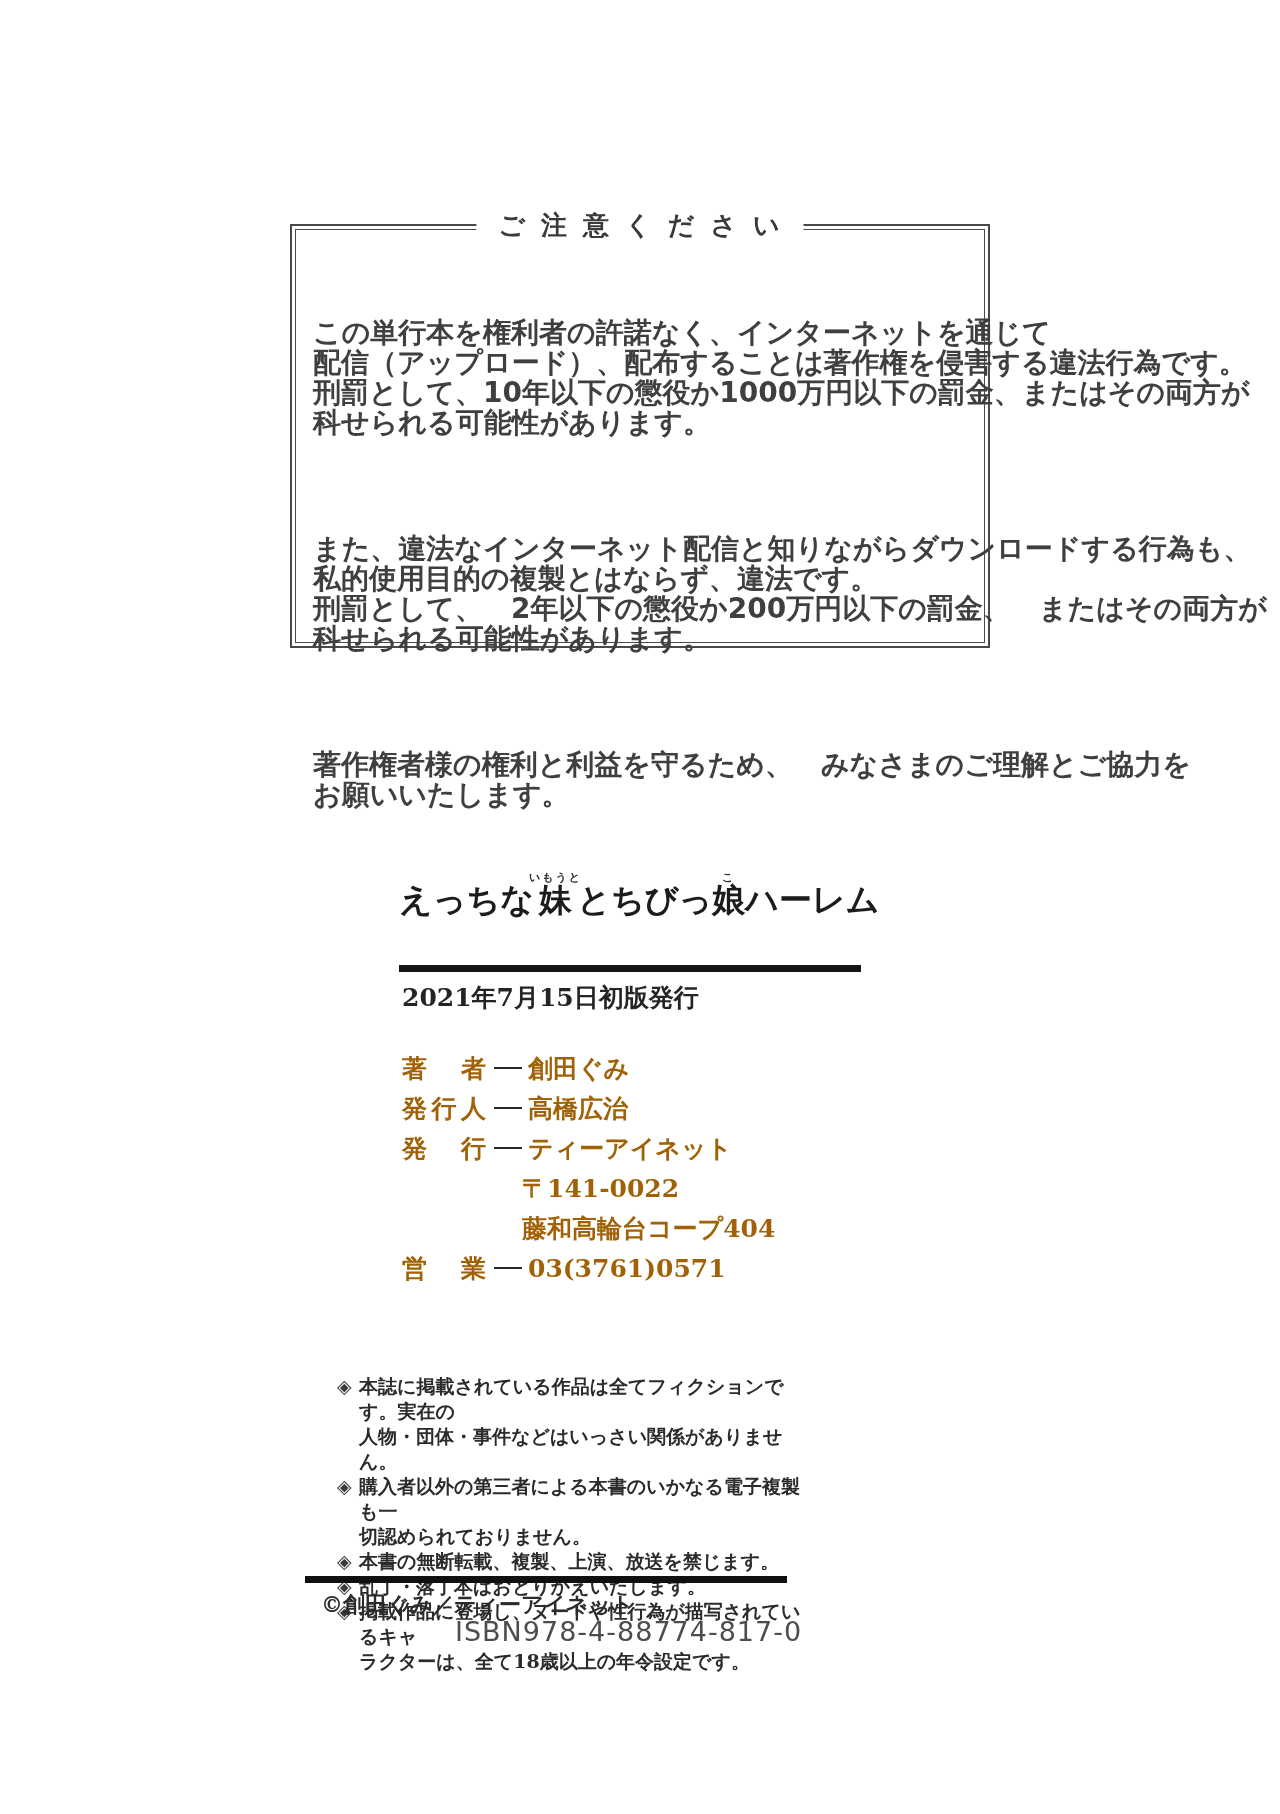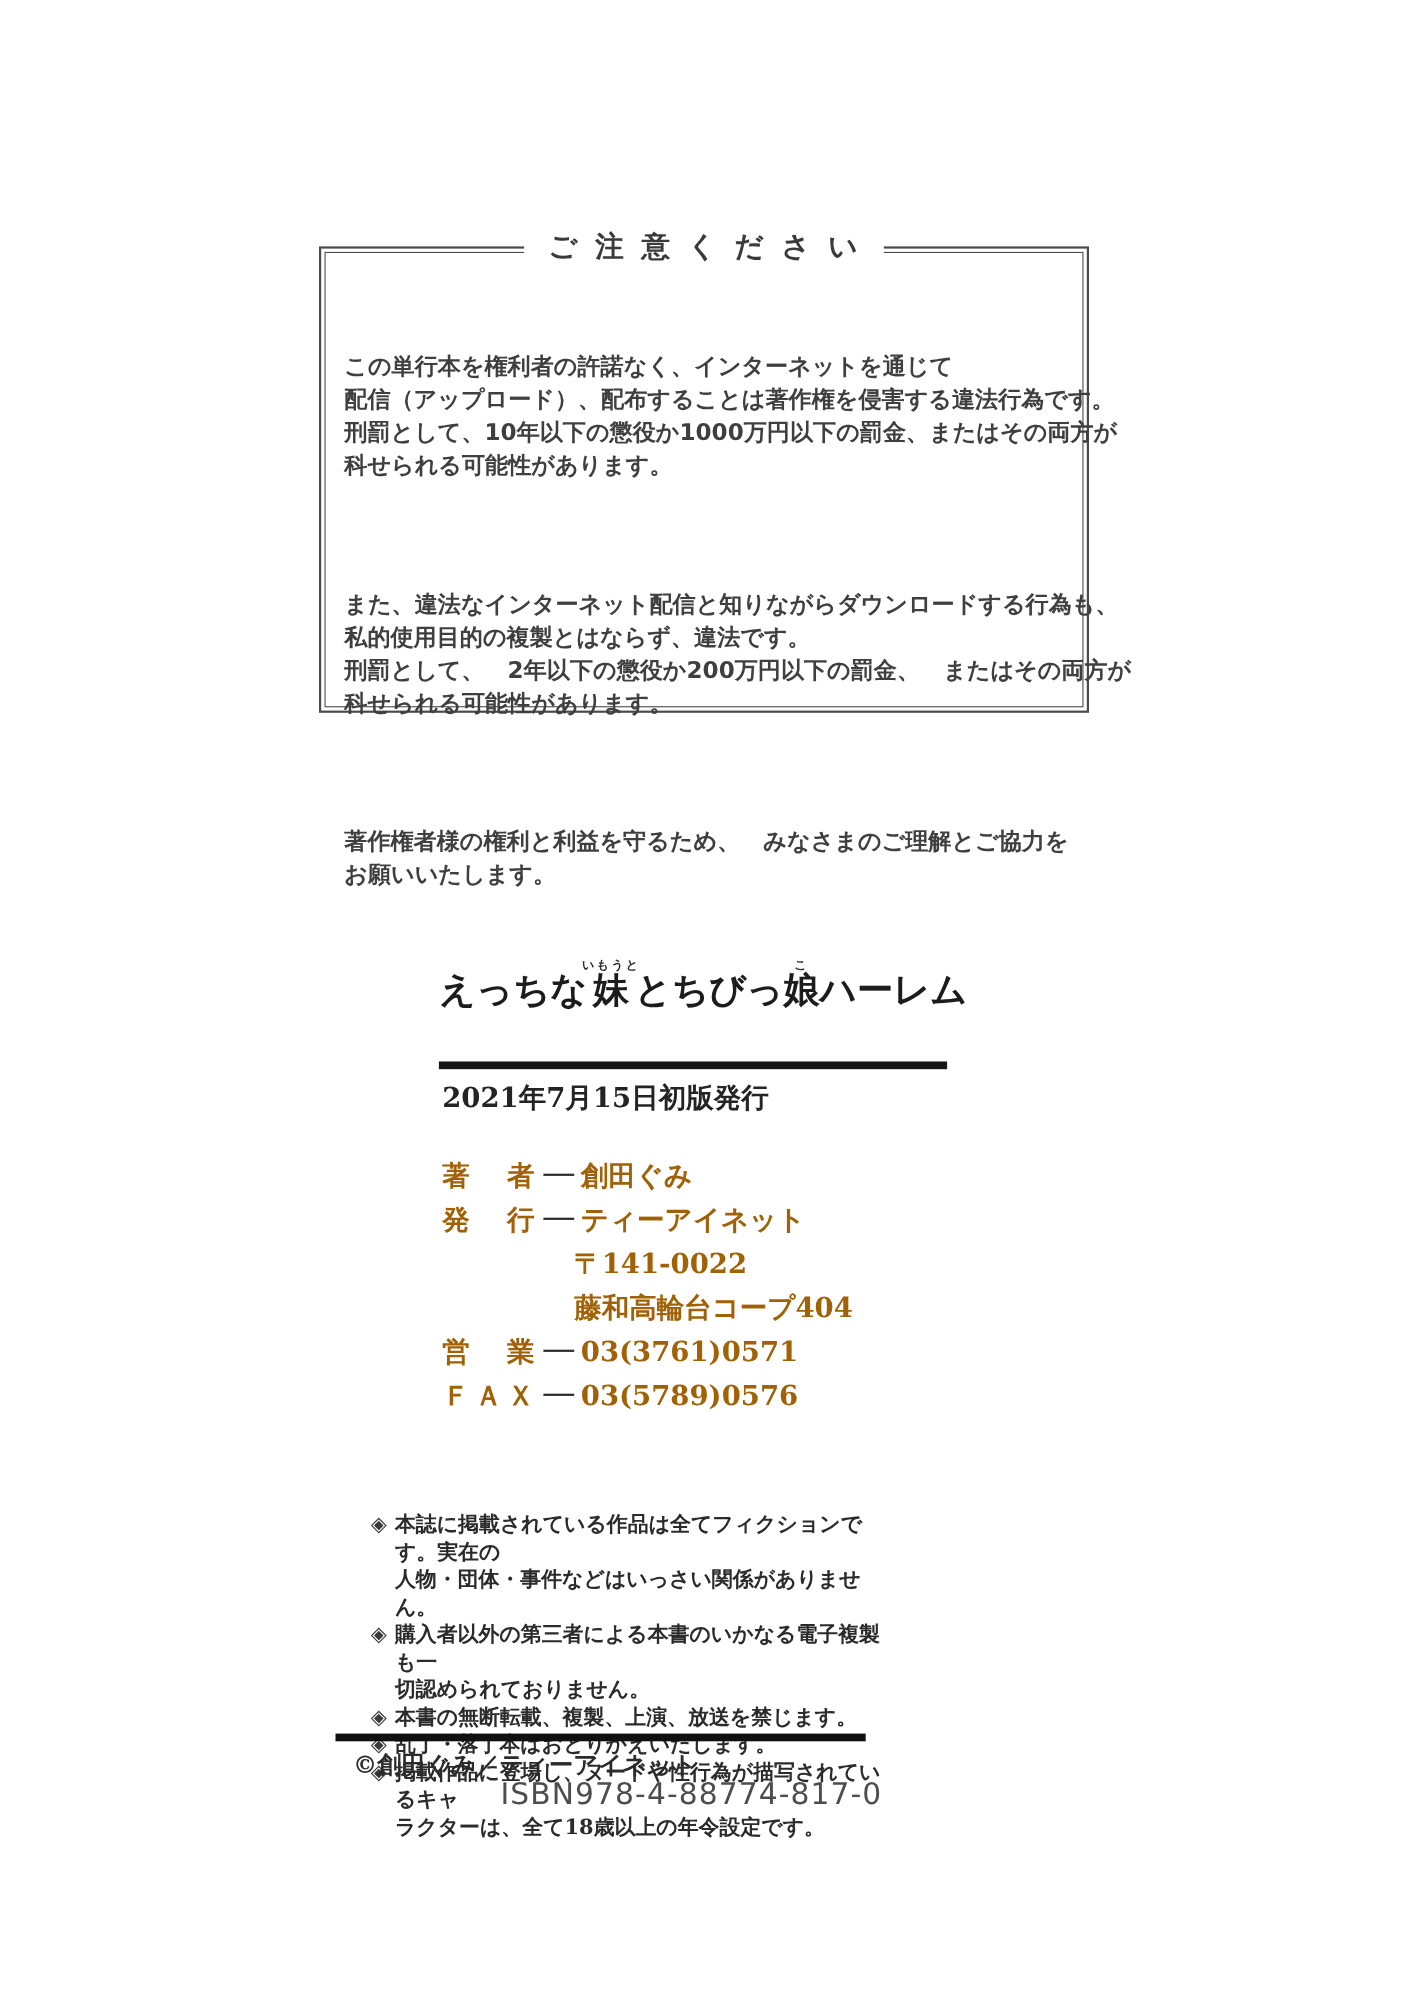--- a/index.html
+++ b/index.html
@@ -23,21 +23,21 @@
   }
   .warning-title{
     position:absolute;top:-21px;left:50%;transform:translateX(-50%);
     margin:0;background:#ffffff;padding:0 8px 0 22px;
     font-family:"DejaVu Serif","Liberation Serif",serif;
     font-size:26px;font-weight:700;letter-spacing:16px;
     color:#3a3a3a;white-space:nowrap;line-height:40px;z-index:2;
   }
   .warning-body{
     position:absolute;left:21px;top:32px;right:6px;
-    font-size:21px;line-height:30px;font-weight:700;color:#3f3f3f;
+    font-size:28px;line-height:30px;font-weight:700;color:#3f3f3f;
     white-space:pre;
   }
   .warning-body p{margin:0 0 36px 0;}
 
   
   .serif{font-family:"DejaVu Serif","Liberation Serif",serif;}
 
   .book-title{
     position:absolute;left:399px;top:872px;margin:0;
     font-family:"DejaVu Serif","Liberation Serif",serif;
@@ -123,41 +123,41 @@
   <div class="edition-date serif">2021年7月15日初版発行</div>
 
   <div class="info-rows serif">
 
     <div class="info-row">
       <span class="info-label">著　者</span>
       <span class="leader"></span>
       <span class="info-value">創田ぐみ</span>
     </div>
 
+    <div class="info-row">
+      <span class="info-label">発行人</span>
+      <span class="leader"></span>
+      <span class="info-value">高橋広治</span>
+    </div>
 
     <div class="info-row">
       <span class="info-label">発　行</span>
       <span class="leader"></span>
       <span class="info-value">ティーアイネット</span>
     </div>
 
     <div class="addr-line">〒141-0022</div>
     <div class="addr-line">藤和高輪台コープ404</div>
 
     <div class="info-row">
       <span class="info-label">営　業</span>
       <span class="leader"></span>
       <span class="info-value">03(3761)0571</span>
     </div>
 
-    <div class="info-row">
-      <span class="info-label">ＦＡＸ</span>
-      <span class="leader"></span>
-      <span class="info-value">03(5789)0576</span>
-    </div>
 
   </div>
 
   <div class="notes">
     <div class="note">
       <span class="note-marker">◈</span>
       <span class="note-text">本誌に掲載されている作品は全てフィクションです。実在の
 人物・団体・事件などはいっさい関係がありません。</span>
     </div>
     <div class="note">

